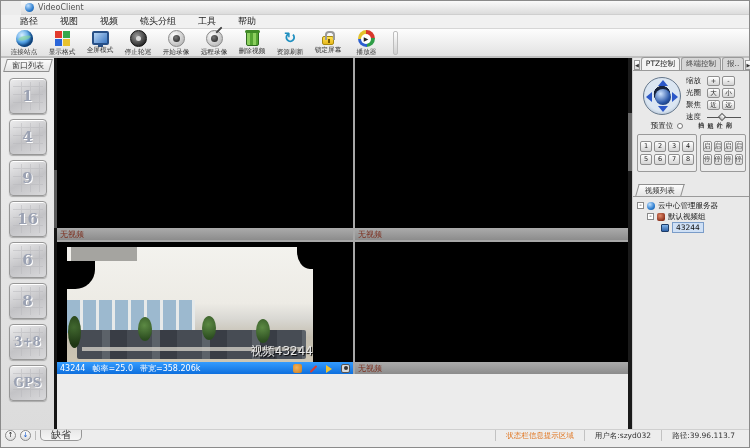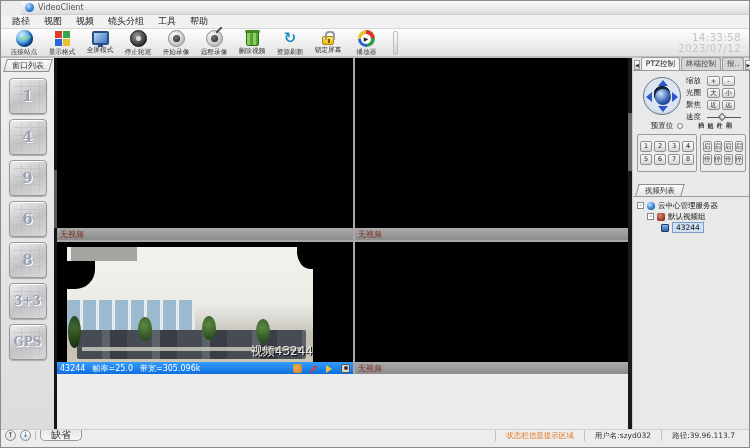--- a/index.html
+++ b/index.html
@@ -12,21 +12,21 @@
   .titlebar { position:absolute; left:0; top:0; right:0; height:14px;
               background:linear-gradient(#fafafa,#dcdcdc); display:flex; align-items:center;
               padding:0 4px; gap:4px; border-bottom:1px solid #cfcfcf;margin-left:20px; }
   .app-ico { width:9px; height:9px; border-radius:50%;
              background:radial-gradient(circle at 35% 30%,#bfe0ff,#2f7fd0 60%,#134d90); }
   .titletxt { font-size:8px; color:#555; }
 
   
   .menubar { position:absolute; left:0; top:14px; right:0; height:14px; background:#f1f1f1;
              display:flex; align-items:center; padding-left:4px; border-bottom:1px solid #d6d6d6; }
-  .menuitem { padding:0 7px; font-size:9px; color:#222; }
+  .menuitem { padding:0 7px; font-size:9px; color:#222;margin-left:8px; }
 
   
   .toolbar { position:absolute; left:0; top:28px; right:0; height:29px;
              background:linear-gradient(#fdfdfd,#e2e2e2); border-bottom:2px solid #bfbfbf;
              display:flex; align-items:flex-start; padding:1px 2px 0 4px; }
   .tbtn { width:38px; display:flex; flex-direction:column; align-items:center; gap:0; }
   .ticon { width:17px; height:17px; position:relative; display:block; }
   .tlabel { font-size:7px; color:#333; white-space:nowrap; transform:scale(.95); }
 
   .icon-globe { border-radius:50%; background:radial-gradient(circle at 35% 30%,#d5eeff,#57a6e8 45%,#1b62b4 85%); box-shadow:inset -2px -2px 3px #0d3c70; }
@@ -248,48 +248,47 @@
       <span class="ticon icon-lock"></span>
       <span class="tlabel">锁定屏幕</span>
     </div>
     <div class="tbtn">
       <span class="ticon icon-player">
           <span class="core">▶</span>
         </span>
       <span class="tlabel">播放器</span>
     </div>
     <span class="tgrip"></span>
-    <div class="clock">
-      <div>14:33:58</div>
-      <div>2023/07/12</div>
-    </div>
   </div>
 
   <div class="main">
 
     <div class="sidebar">
       <span class="sktab"><span>窗口列表</span></span>
       <div class="laycol">
         <div class="laybtn">
             <span>1</span>
           </div>
         <div class="laybtn">
             <span>4</span>
           </div>
         <div class="laybtn">
             <span>9</span>
           </div>
         <div class="laybtn">
+            <span>16</span>
+          </div>
+        <div class="laybtn">
             <span>6</span>
           </div>
         <div class="laybtn">
             <span>8</span>
           </div>
         <div class="laybtn small">
-            <span>3+3</span>
+            <span>3+8</span>
           </div>
         <div class="laybtn small">
             <span>GPS</span>
           </div>
       </div>
     </div>
     <div class="splitL"></div>
 
     <div class="grid">
       <div class="quad">
@@ -317,21 +316,21 @@
           <div class="plant p3"></div>
           <div class="plantL"></div>
           <div class="cornerTL"></div>
           <div class="cornerTR"></div>
           <div class="blurpatch"></div>
         </div>
         <span class="camlabel">视频43244</span>
         <div class="bar blue">
           <span>43244</span>
           <span>帧率=25.0</span>
-          <span>带宽=305.096k</span>
+          <span>带宽=358.206k</span>
           <span class="sp"></span>
           <span class="mini hand"></span>
           <span class="mini pen"></span>
           <span class="mini spk"></span>
           <span class="mini cam"></span>
         </div>
       </div>
       <div class="gdiv"></div>
       <div class="quad">
         <div class="bar gray">

